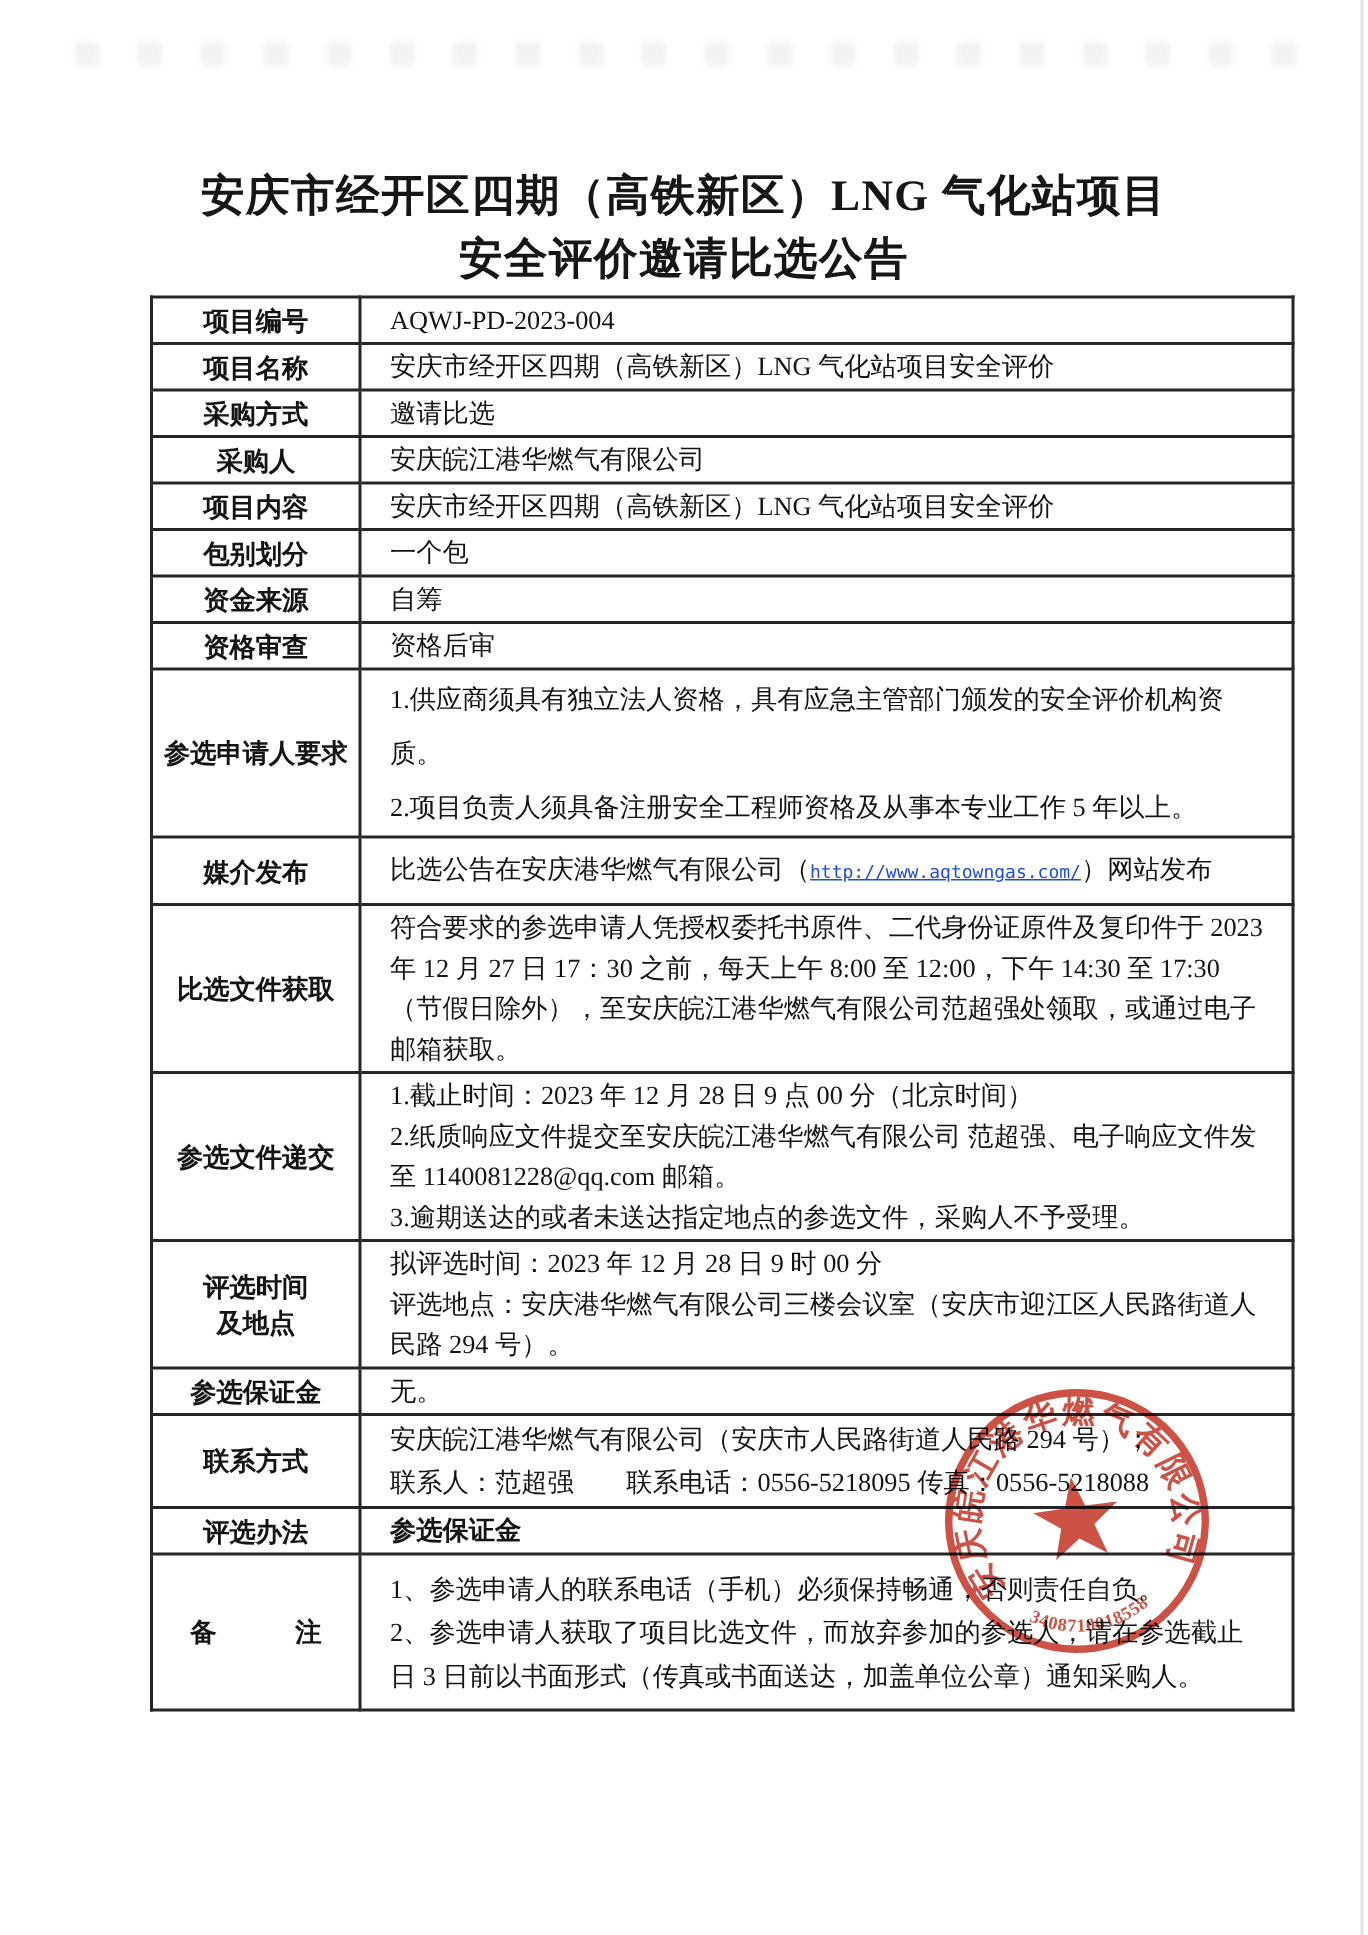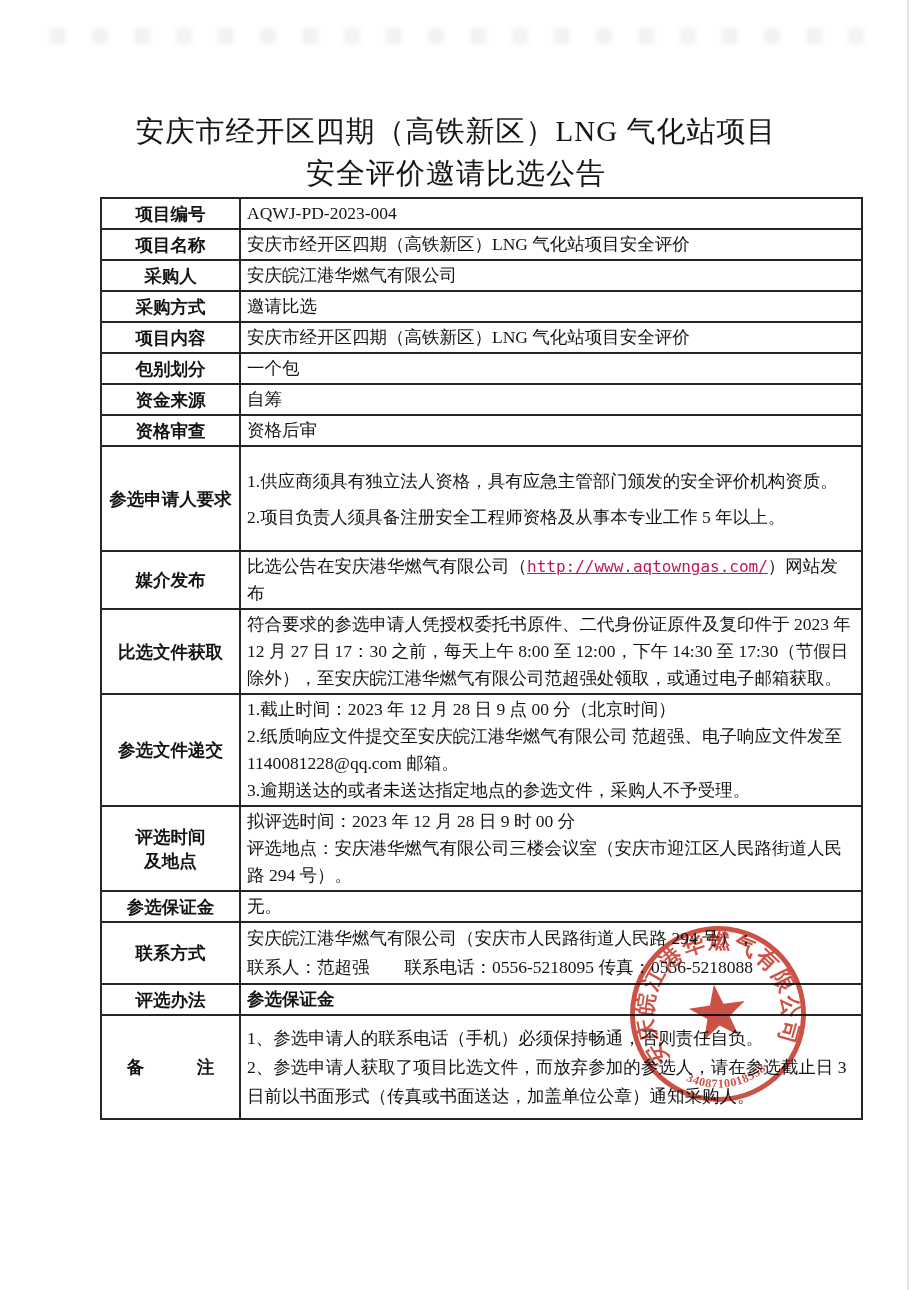--- a/index.html
+++ b/index.html
@@ -18,33 +18,33 @@
     background:repeating-linear-gradient(90deg, rgba(0,0,0,0.05) 0 16px, rgba(0,0,0,0) 16px 42px);
     filter:blur(2px);
   }
   .page-edge{
     position:absolute;top:0;right:3px;width:2px;height:100%;
     background:rgba(0,0,0,0.10);
   }
   
   .title{
     position:absolute;top:110px;left:0;width:100%;
-    text-align:center;font-weight:normal;
+    text-align:center;font-weight:bold;
     font-size:29px;line-height:42px;letter-spacing:1px;color:#161616;
   }
   .title-line{display:block;}
   
   table.doc{
     position:absolute;left:100px;top:197px;width:763px;
     border-collapse:collapse;table-layout:fixed;
   }
   col.c-label{width:139px;}
   td{
     border:2px solid #262626;
-    padding:1px 6px;
+    padding:1px 19px;
     font-size:17.5px;line-height:27px;
     white-space:pre-line;
     vertical-align:middle;
     word-break:break-all;
   }
   td.label{
     text-align:center;font-weight:bold;padding:1px 4px;line-height:24px;
   }
   tr.hs td{height:26px;}
   tr.r9  td{height:101px;}
@@ -53,23 +53,23 @@
   tr.r12 td{height:99px;}
   tr.r13 td{height:67px;}
   tr.r14 td{height:27px;}
   tr.r15 td{height:46px;}
   tr.r16 td{height:27px;}
   tr.r17 td{height:100px;}
   td.lh-wide{line-height:36px;}
   td.lh-29{line-height:29px;}
   td.bold{font-weight:bold;}
   a.url{
-    color:#be185d;text-decoration:underline;
+    color:#1d4ed8;text-decoration:underline;
     font-family:"DejaVu Sans Mono", monospace;
-    font-size:16px;
+    font-size:12px;
   }
   
   .stamp{
     position:absolute;left:628px;top:924px;width:180px;height:180px;
     transform:rotate(-8deg);
     opacity:0.88;
     mix-blend-mode:multiply;
     pointer-events:none;
   }
   .seal-company{
@@ -102,26 +102,26 @@
     <tbody>
       <tr class="hs">
         <td class="label">项目编号</td>
         <td>AQWJ-PD-2023-004</td>
       </tr>
       <tr class="hs">
         <td class="label">项目名称</td>
         <td>安庆市经开区四期（高铁新区）LNG 气化站项目安全评价</td>
       </tr>
       <tr class="hs">
+        <td class="label">采购方式</td>
+        <td>邀请比选</td>
+      </tr>
+      <tr class="hs">
         <td class="label">采购人</td>
         <td>安庆皖江港华燃气有限公司</td>
-      </tr>
-      <tr class="hs">
-        <td class="label">采购方式</td>
-        <td>邀请比选</td>
       </tr>
       <tr class="hs">
         <td class="label">项目内容</td>
         <td>安庆市经开区四期（高铁新区）LNG 气化站项目安全评价</td>
       </tr>
       <tr class="hs">
         <td class="label">包别划分</td>
         <td>一个包</td>
       </tr>
       <tr class="hs">

